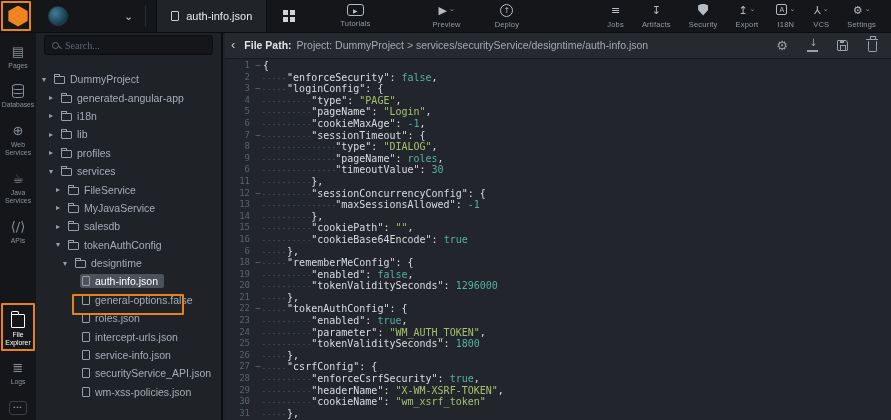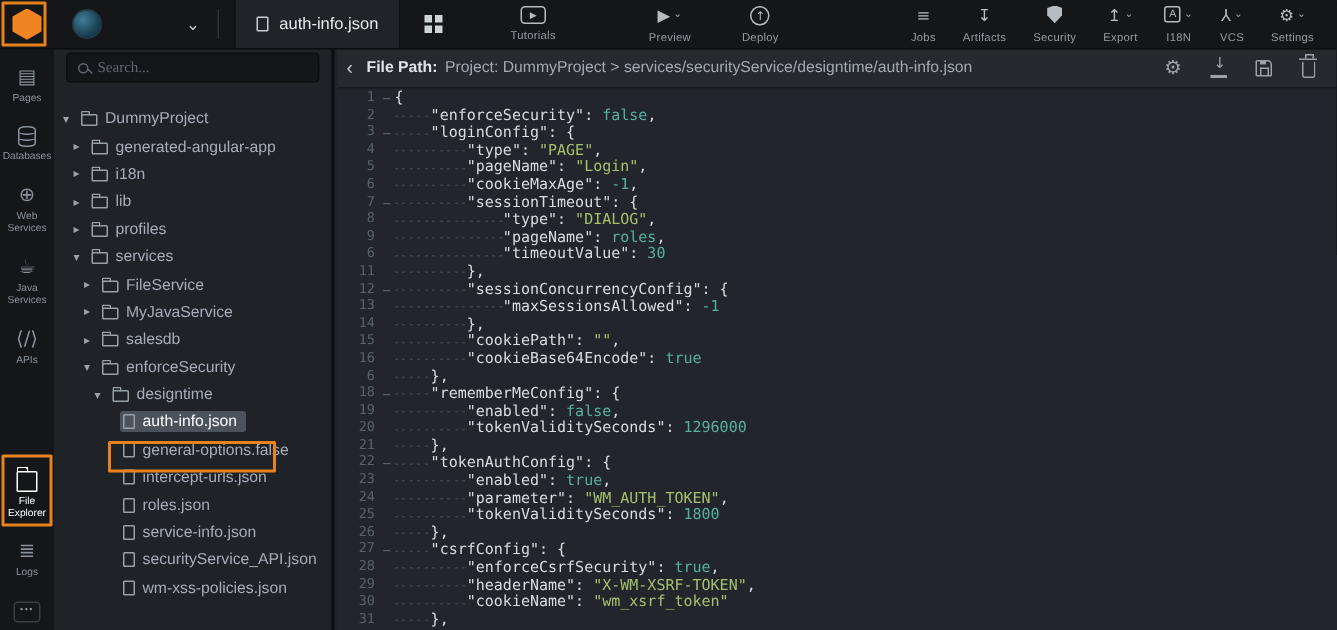--- a/index.html
+++ b/index.html
@@ -326,21 +326,21 @@
           <span class="tree-chev">▸</span>
           <span class="row-inner">
             <span class="i-folder"></span>
             <span class="tree-label">salesdb</span>
           </span>
         </div>
         <div class="tree-row" style="padding-left: 20px;">
           <span class="tree-chev">▾</span>
           <span class="row-inner">
             <span class="i-folder"></span>
-            <span class="tree-label">enforceSecurity</span>
+            <span class="tree-label">tokenAuthConfig</span>
           </span>
         </div>
         <div class="tree-row" style="padding-left: 27px;">
           <span class="tree-chev">▾</span>
           <span class="row-inner">
             <span class="i-folder"></span>
             <span class="tree-label">designtime</span>
           </span>
         </div>
         <div class="tree-row" style="padding-left: 44px;">
@@ -351,27 +351,27 @@
         </div>
         <div class="tree-row" style="padding-left: 44px;">
           <span class="row-inner">
             <span class="i-file"></span>
             <span class="tree-label">general-options.false</span>
           </span>
         </div>
         <div class="tree-row" style="padding-left: 44px;">
           <span class="row-inner">
             <span class="i-file"></span>
+            <span class="tree-label">roles.json</span>
+          </span>
+        </div>
+        <div class="tree-row" style="padding-left: 44px;">
+          <span class="row-inner">
+            <span class="i-file"></span>
             <span class="tree-label">intercept-urls.json</span>
-          </span>
-        </div>
-        <div class="tree-row" style="padding-left: 44px;">
-          <span class="row-inner">
-            <span class="i-file"></span>
-            <span class="tree-label">roles.json</span>
           </span>
         </div>
         <div class="tree-row" style="padding-left: 44px;">
           <span class="row-inner">
             <span class="i-file"></span>
             <span class="tree-label">service-info.json</span>
           </span>
         </div>
         <div class="tree-row" style="padding-left: 44px;">
           <span class="row-inner">

